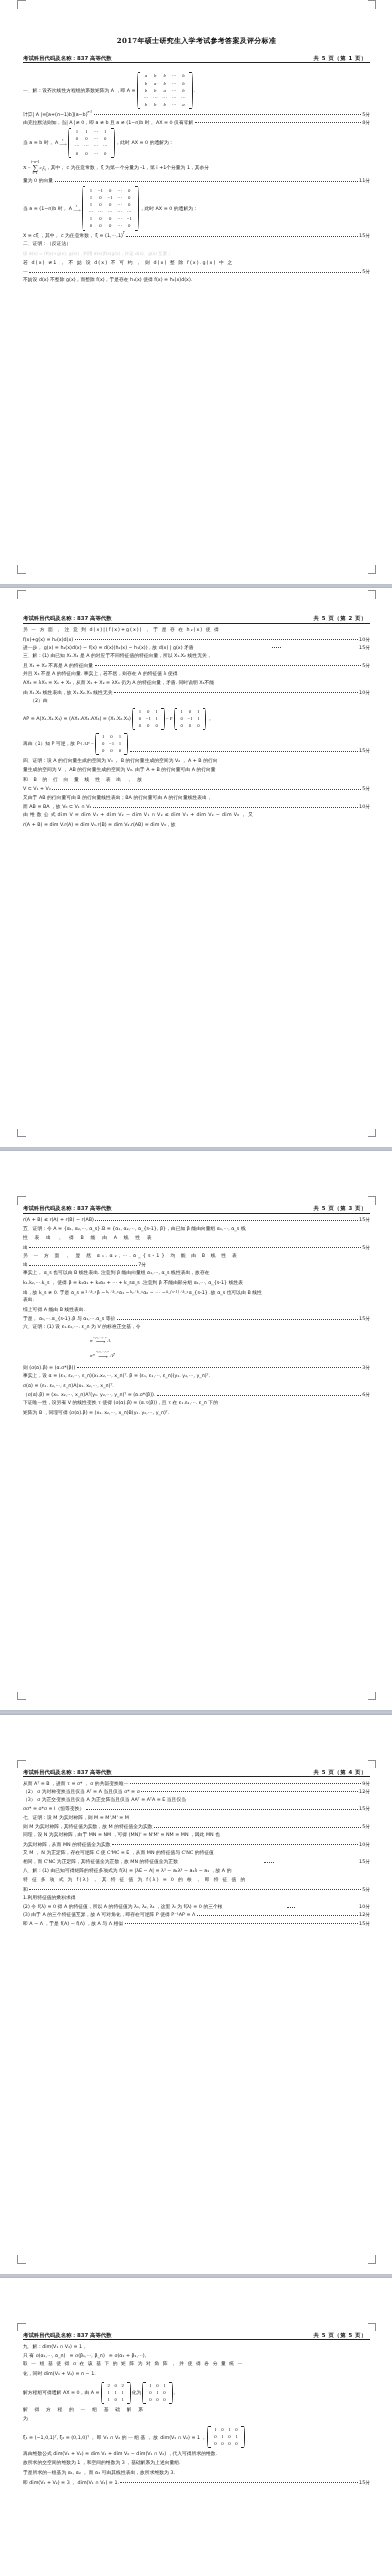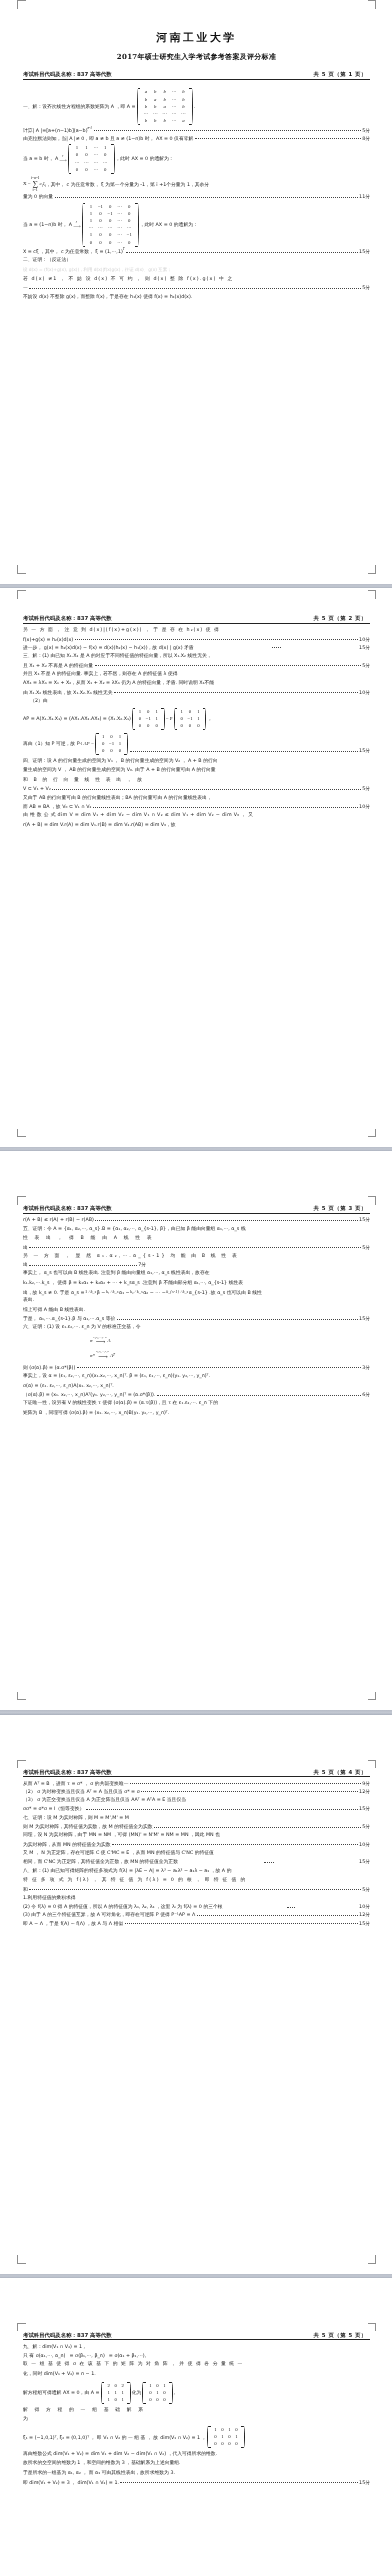--- a/index.html
+++ b/index.html
@@ -169,21 +169,20 @@
 
 <div class="doc">
 
   <div class="page" style="height:582px;">
     <div class="page-inner" style="height:574px; padding-top:29px;">
       <div class="crop tl"></div>
       <div class="crop tr"></div>
       <div class="crop bl"></div>
       <div class="crop br"></div>
 
-      <div class="univ-title">河南工业大学</div>
       <div class="exam-subtitle">2017年硕士研究生入学考试参考答案及评分标准</div>
 
       <div class="hdr-bar">
         <span class="hdr-left">考试科目代码及名称：837 高等代数</span>
         <span class="hdr-right">共  5   页（第 1 页）</span>
       </div>
 
       <div class="body-area">
 
         <div class="mline" style="margin-top:5.2px;">

